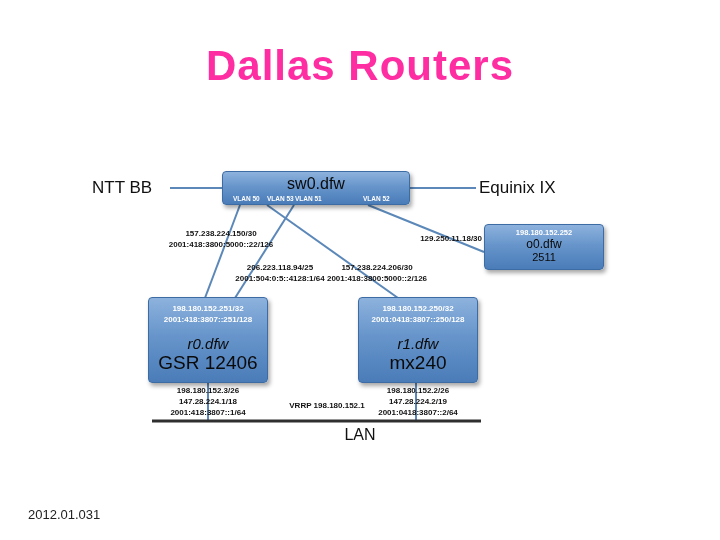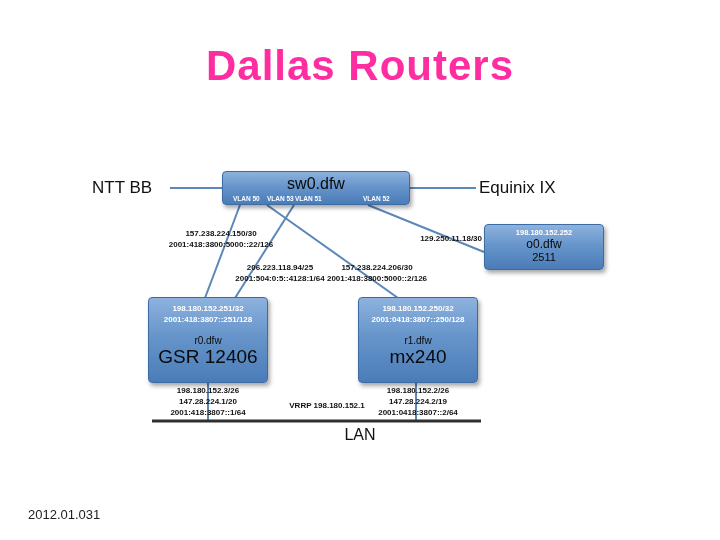--- a/index.html
+++ b/index.html
@@ -33,21 +33,21 @@
   .o0 { left:484px; top:224px; width:120px; height:46px; }
   .o0 .ip-small { font-size:7.5px; font-weight:bold; color:#ffffff; padding-top:3px; }
   .o0 .node-name { font-size:12px; color:#0a0a0a; }
   .o0 .node-model { font-size:11px; color:#0a0a0a; }
 
   .router { width:120px; height:86px; }
   .r0 { left:148px; top:297px; }
   .r1 { left:358px; top:297px; }
   .router .ip-line { display:block; font-size:8px; font-weight:bold; color:#ffffff; line-height:1.35; }
   .router .pad { padding-top:6px;text-align:center; }
-  .router .node-name { font-size:10px; color:#0a0a0a; margin-top:9px; }
+  .router .node-name { font-size:15px; color:#0a0a0a; margin-top:9px;font-style:italic; }
   .router .node-model { font-size:19px; color:#0a0a0a; }
 
   .linklabel { position:absolute; font-size:8px; font-weight:bold; color:#111; line-height:1.35; text-align:center; }
   .linklabel span { display:block; white-space:nowrap; }
   .lbl-ntt { left:165px; top:229px; width:112px; }
   .lbl-con { left:402px; top:234px; width:80px; text-align:right; }
   .lbl-eqx { left:224px; top:263px; width:112px; }
   .lbl-r1  { left:318px; top:263px; width:118px; }
 
   .lanips { position:absolute; font-size:8px; font-weight:bold; color:#111; line-height:1.4; text-align:center; }
@@ -127,21 +127,21 @@
     <span>2001:504:0:5::4128:1/64</span>
   </div>
 
   <div class="linklabel lbl-r1">
     <span>157.238.224.206/30</span>
     <span>2001:418:3800:5000::2/126</span>
   </div>
 
   <div class="lanips lan-left">
     <span>198.180.152.3/26</span>
-    <span>147.28.224.1/20</span>
+    <span>147.28.224.1/18</span>
     <span>2001:418:3807::1/64</span>
   </div>
 
   <div class="vrrp">VRRP 198.180.152.1</div>
 
   <div class="lanips lan-right">
     <span>198.180.152.2/26</span>
     <span>147.28.224.2/19</span>
     <span>2001:0418:3807::2/64</span>
   </div>

